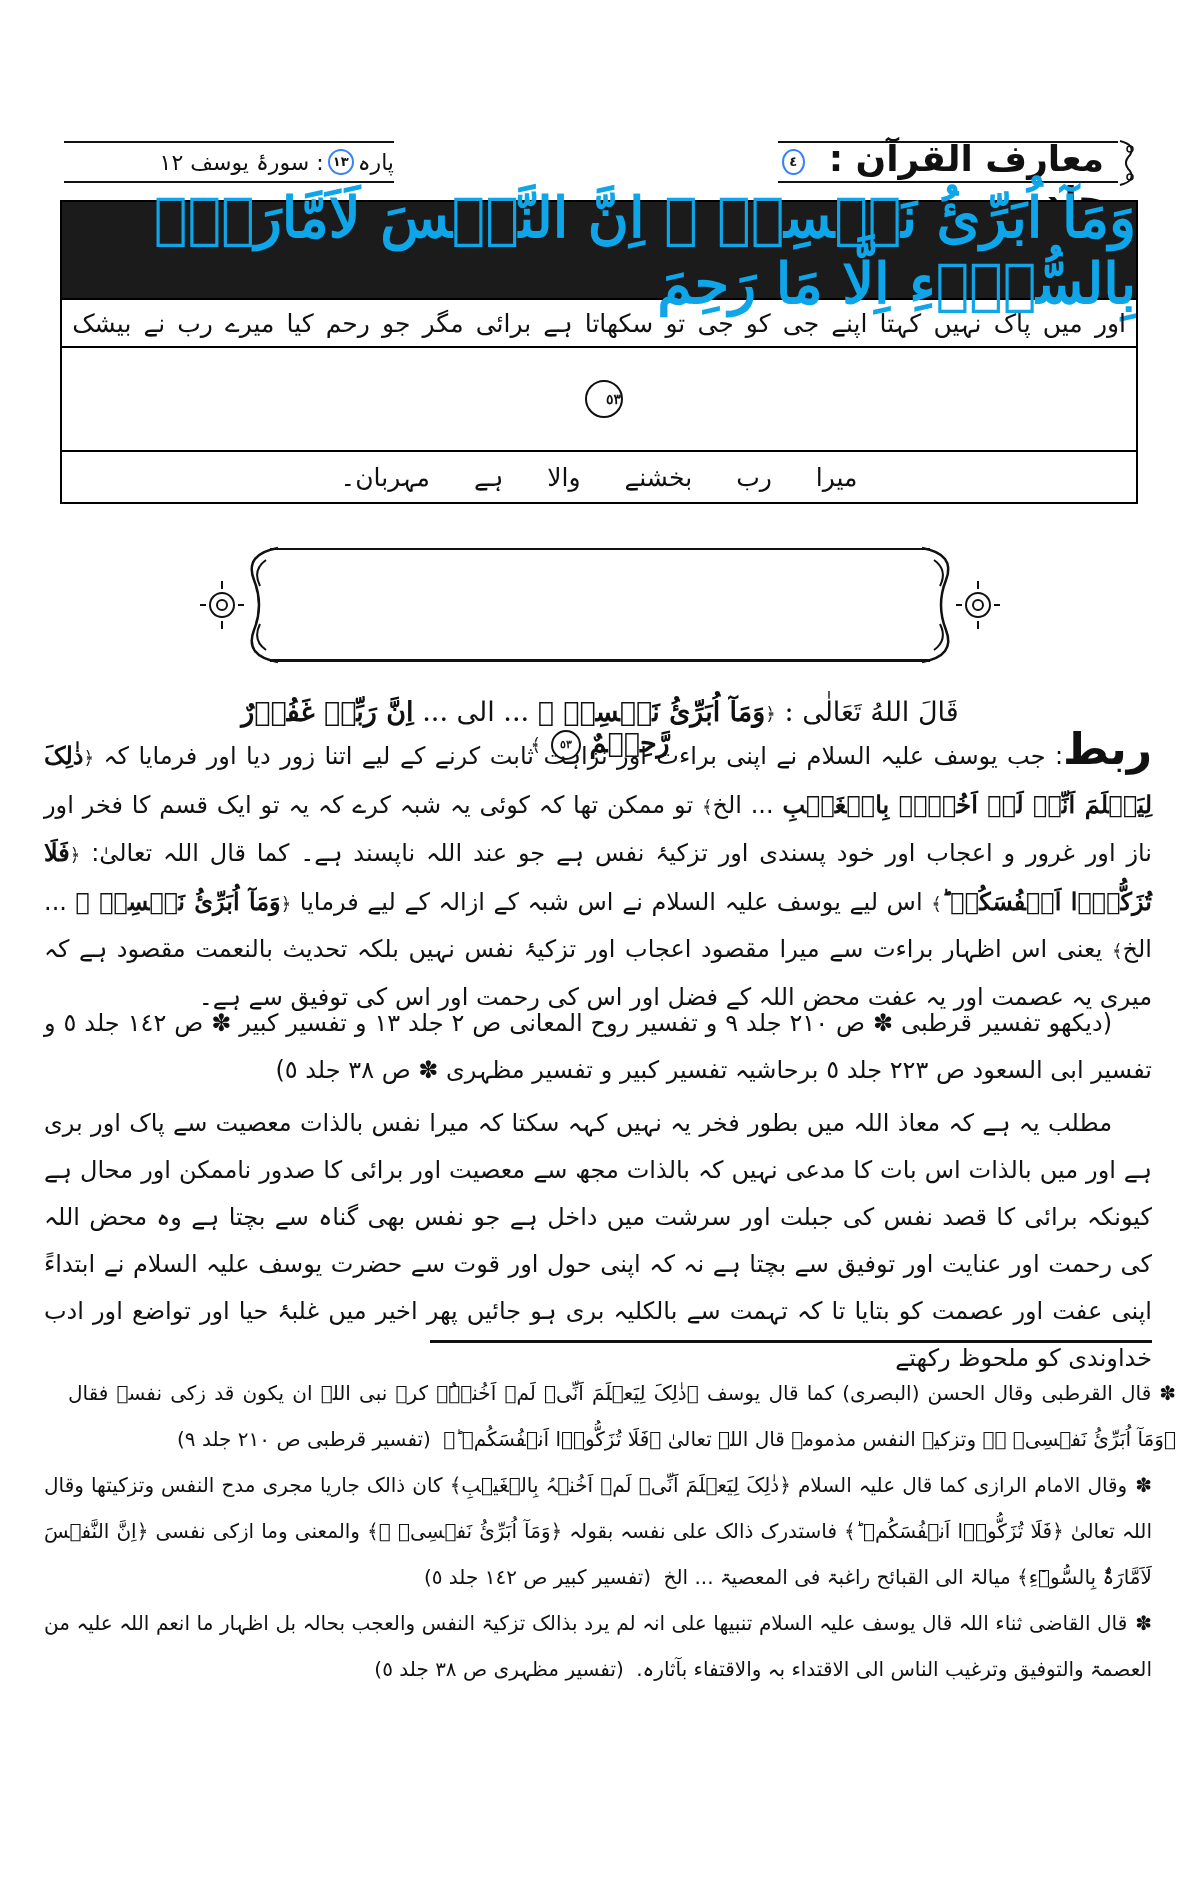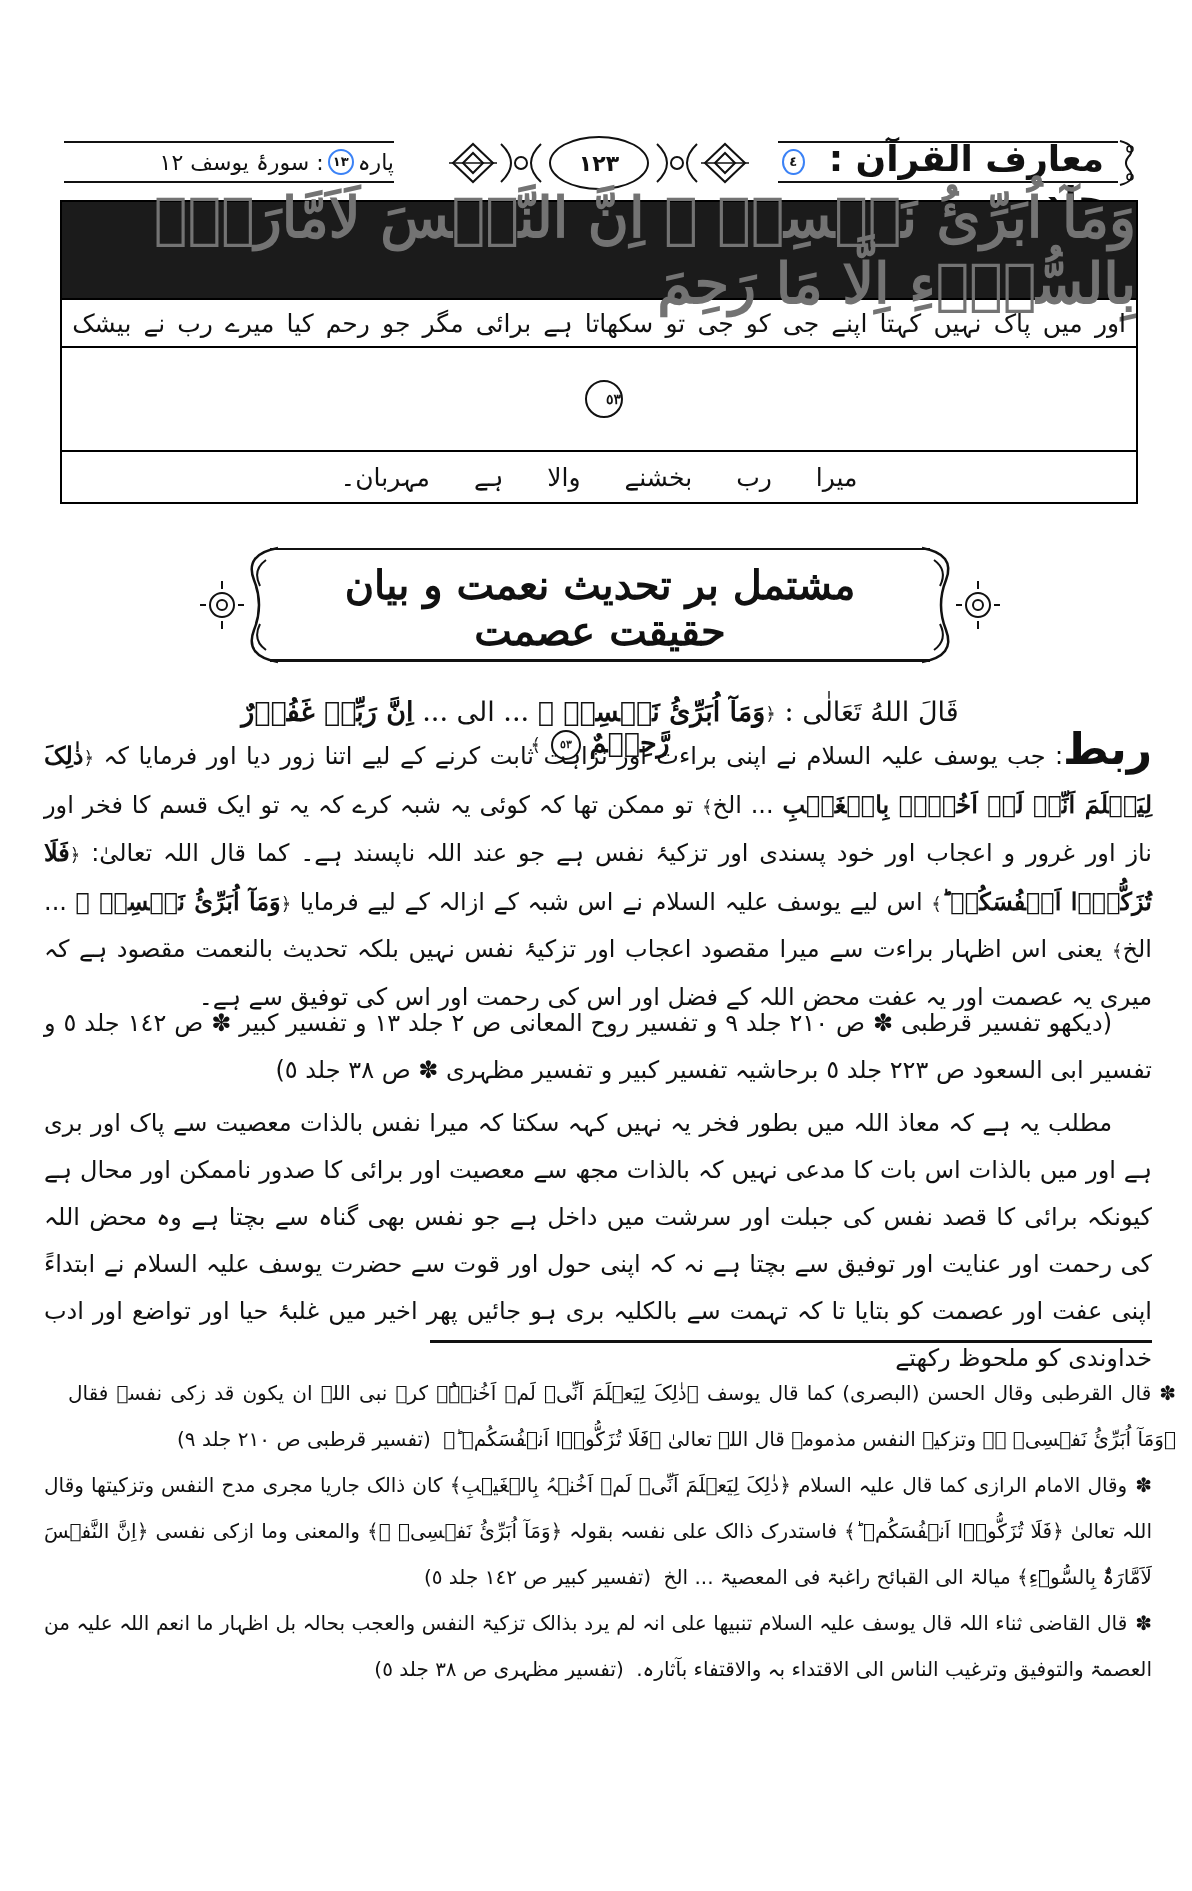--- a/index.html
+++ b/index.html
@@ -34,21 +34,21 @@
     width: 96px; height: 50px; border: 2px solid #111; border-radius: 50%;
     display: flex; align-items: center; justify-content: center; font-size: 22px; font-weight: bold; margin: 0 4px;
   }
   .hdr .cap { position: absolute; top: 2px; width: 22px; height: 52px; }
 
   
   .verse-dark {
     position: absolute; left: 60px; top: 200px; width: 1078px; height: 100px;
     background: #1b1b1b; border: 2px solid #000; box-sizing: border-box;
     display: flex; align-items: center; justify-content: center;
-    color: #737373; font-family: "DejaVu Serif", serif; font-size: 56px; font-weight: bold; letter-spacing: 1px;
+    color: #0ea5e9; font-family: "DejaVu Serif", serif; font-size: 56px; font-weight: bold; letter-spacing: 1px;
   }
   .trans-row {
     position: absolute; left: 60px; width: 1078px; border: 2px solid #000; border-top: none; box-sizing: border-box;
     display: flex; align-items: center; font-family: "DejaVu Serif", serif; font-size: 25px;
   }
   .trans-row.r1 { top: 300px; height: 48px; justify-content: space-between; padding: 0 10px; }
   .trans-row.r1 span { white-space: nowrap; }
   .verse-light {
     position: absolute; left: 60px; top: 348px; width: 1078px; height: 104px;
     border: 2px solid #000; border-top: none; box-sizing: border-box;
@@ -103,41 +103,20 @@
   <svg class="cap" style="right:0" viewBox="0 0 22 52">
     <path d="M2 4 Q18 8 12 18 Q4 26 12 34 Q18 44 2 48" fill="none" stroke="#111" stroke-width="2"></path>
     <circle cx="12" cy="12" r="3" fill="none" stroke="#111" stroke-width="1.5"></circle>
     <circle cx="12" cy="40" r="3" fill="none" stroke="#111" stroke-width="1.5"></circle>
   </svg>
   <div class="box box-right rtl">
     <span class="title">معارف القرآن : جلد</span>
     <span class="circled">٤</span>
   </div>
 
-  <div class="center-orn">
-    <svg class="knot" viewBox="0 0 48 46">
-      <path d="M4 23 L24 4 L44 23 L24 42 Z" fill="none" stroke="#111" stroke-width="2"></path>
-      <path d="M14 23 L24 13 L34 23 L24 33 Z" fill="none" stroke="#111" stroke-width="2"></path>
-      <path d="M0 23 H48" stroke="#111" stroke-width="1.5"></path>
-    </svg>
-    <svg class="knot" viewBox="0 0 48 46">
-      <path d="M4 4 Q24 23 4 42 M44 4 Q24 23 44 42" fill="none" stroke="#111" stroke-width="2"></path>
-      <circle cx="24" cy="23" r="6" fill="none" stroke="#111" stroke-width="2"></circle>
-    </svg>
-    <div class="page-oval">١٢٣</div>
-    <svg class="knot" viewBox="0 0 48 46">
-      <path d="M4 4 Q24 23 4 42 M44 4 Q24 23 44 42" fill="none" stroke="#111" stroke-width="2"></path>
-      <circle cx="24" cy="23" r="6" fill="none" stroke="#111" stroke-width="2"></circle>
-    </svg>
-    <svg class="knot" viewBox="0 0 48 46">
-      <path d="M4 23 L24 4 L44 23 L24 42 Z" fill="none" stroke="#111" stroke-width="2"></path>
-      <path d="M14 23 L24 13 L34 23 L24 33 Z" fill="none" stroke="#111" stroke-width="2"></path>
-      <path d="M0 23 H48" stroke="#111" stroke-width="1.5"></path>
-    </svg>
-  </div>
 
   <div class="box box-left rtl">
     <span class="sub">پارہ</span>
     <span class="circled">١٣</span>
     <span class="sub">: سورۂ یوسف ١٢</span>
   </div>
 </div>
 
 <div class="verse-dark rtl">وَمَآ اُبَرِّئُ نَفۡسِیۡ ۚ اِنَّ النَّفۡسَ لَاَمَّارَةٌۢ بِالسُّوۡٓءِ اِلَّا مَا رَحِمَ</div>
 
@@ -180,21 +159,20 @@
 
 <div class="cartouche">
   <svg class="orn" style="left:0" viewBox="0 0 80 130">
     <circle cx="22" cy="65" r="12" fill="none" stroke="#111" stroke-width="2"></circle>
     <circle cx="22" cy="65" r="5" fill="none" stroke="#111" stroke-width="2"></circle>
     <path d="M22 49 V41 M22 81 V89 M6 65 H0 M38 65 H44" stroke="#111" stroke-width="2"></path>
     <path d="M78 8 Q44 14 54 40 Q64 65 54 90 Q44 116 78 122" fill="none" stroke="#111" stroke-width="2.5"></path>
     <path d="M66 20 Q52 30 60 46 M66 110 Q52 100 60 84" fill="none" stroke="#111" stroke-width="2"></path>
   </svg>
   <div class="frame"></div>
-  <div class="title rtl">مشتمل بر تحدیث نعمت و بیان حقیقت عصمت</div>
   <svg class="orn" style="right:0" viewBox="0 0 80 130">
     <circle cx="58" cy="65" r="12" fill="none" stroke="#111" stroke-width="2"></circle>
     <circle cx="58" cy="65" r="5" fill="none" stroke="#111" stroke-width="2"></circle>
     <path d="M58 49 V41 M58 81 V89 M74 65 H80 M42 65 H36" stroke="#111" stroke-width="2"></path>
     <path d="M2 8 Q36 14 26 40 Q16 65 26 90 Q36 116 2 122" fill="none" stroke="#111" stroke-width="2.5"></path>
     <path d="M14 20 Q28 30 20 46 M14 110 Q28 100 20 84" fill="none" stroke="#111" stroke-width="2"></path>
   </svg>
 </div>
 
 <div class="qal rtl">

